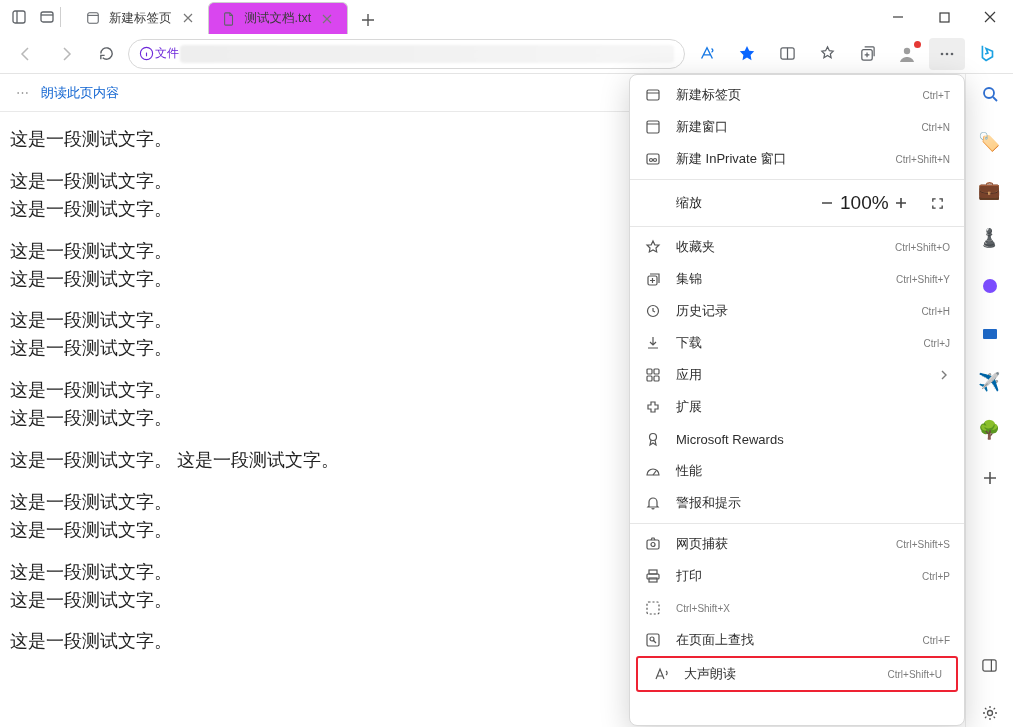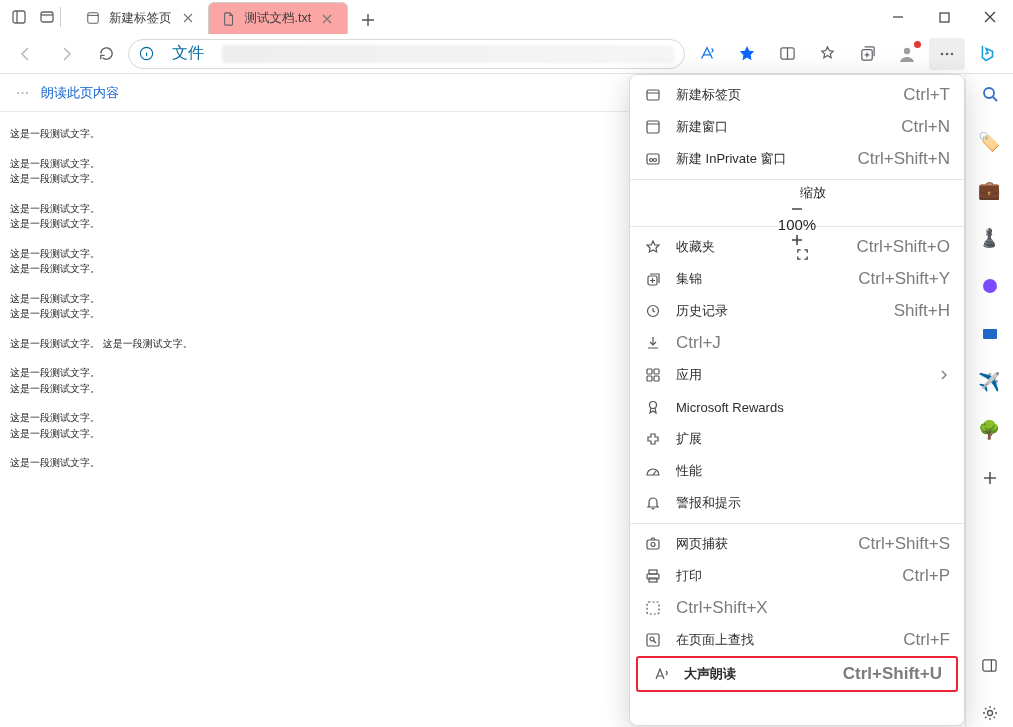--- a/index.html
+++ b/index.html
@@ -5,60 +5,60 @@
   * { box-sizing: border-box; font-family: "Segoe UI", "Microsoft YaHei", sans-serif; }
   html, body { margin:0; padding:0; width:1013px; height:727px; overflow:hidden; background:#fff; color:#1f1f1f; }
   svg { display:block; }
 
   
   .winstrip { height:34px; display:flex; align-items:center; }
   .ws-left { display:flex; align-items:center; gap:10px; padding-left:10px; }
   .ws-left .icon { width:18px; height:18px; color:#5f6368; display:flex; align-items:center; justify-content:center; }
   .tabs { display:flex; align-items:flex-end; margin-left:8px; height:34px; }
   .tab { height:32px; display:flex; align-items:center; padding:0 12px; gap:8px; font-size:12.5px; color:#3b3b3b; border-radius:6px 6px 0 0; position:relative; }
-  .tab.active { background:#fca5a5; border:1px solid #d0d0d0; border-bottom:none; }
+  .tab.active { background:#d946ef; border:1px solid #d0d0d0; border-bottom:none; }
   .tab .fav { width:16px; height:16px; display:flex; align-items:center; justify-content:center; color:#5f6368; }
   .tab .close { width:16px; height:16px; display:flex; align-items:center; justify-content:center; color:#777; }
   .newtab-btn { width:28px; height:28px; display:flex; align-items:center; justify-content:center; color:#555; margin-left:6px; }
   .ws-right { margin-left:auto; display:flex; }
   .wbtn { width:46px; height:34px; display:flex; align-items:center; justify-content:center; color:#3c3c3c; }
 
   
   .toolbar { height:40px; display:flex; align-items:center; padding:0 8px; gap:4px; border-bottom:1px solid #e4e4e4; }
   .tbtn { width:36px; height:32px; display:flex; align-items:center; justify-content:center; color:#5f6368; border-radius:4px; }
   .tbtn.disabled { color:#b8b8b8; }
-  .addr { flex:1; height:30px; border:1px solid #d8d8d8; border-radius:15px; display:flex; align-items:center; padding:0 10px; gap:18px; color:#0369a1; font-size:16px; }
+  .addr { flex:1; height:30px; border:1px solid #d8d8d8; border-radius:15px; display:flex; align-items:center; padding:0 10px; gap:1px; color:#6d28d9; font-size:12px; }
   .addr .blur { flex:1; height:18px; background:linear-gradient(90deg,#eee,#f6f6f6); border-radius:4px; filter:blur(1px); }
   .star { color:#0a66ff; }
   .avatar { position:relative; }
   .avatar .dot { position:absolute; top:3px; right:4px; width:7px; height:7px; background:#e53935; border-radius:50%; }
 
   .main { display:flex; height:calc(727px - 34px - 40px); }
   .content-col { flex:1; display:flex; flex-direction:column; position:relative; }
   .readbar { height:38px; display:flex; align-items:center; padding:0 16px; gap:10px; border-bottom:1px solid #e9e9e9; font-size:13px; }
   .readbar .dots { color:#888; letter-spacing:2px; }
   .readbar .title { color:#1064d1; }
   .readbar .ctrls { margin-left:auto; display:flex; gap:22px; color:#666; padding-right:170px;}
-  .doc { padding:14px 10px; font-size:10px; line-height:1.55; color:#222; }
+  .doc { padding:14px 10px; font-size:18px; line-height:1.55; color:#222; }
   .doc p { margin:0 0 14px 0; white-space:pre-line; }
 
   
   .menu { position:absolute; top:74px; right:48px; width:336px; background:#fff; border:1px solid #d9d9d9; border-radius:8px; box-shadow:0 8px 30px rgba(0,0,0,.18); padding:4px 0; height:652px; overflow:hidden; }
   .mi { display:flex; align-items:center; height:32px; padding:0 14px; gap:14px; font-size:13px; color:#2d2d2d; }
   .mi .ic { width:18px; height:18px; display:flex; align-items:center; justify-content:center; color:#555; }
   .mi .lab { flex:1; }
-  .mi .sc { color:#7c7c7c; font-size:17px; }
+  .mi .sc { color:#7c7c7c; font-size:10px; }
   .mi .chev { color:#7c7c7c; }
   .msep { height:1px; background:#e6e6e6; margin:4px 0; }
-  .zoomrow { display:flex; align-items:center; height:38px; padding:0 14px; gap:0; font-size:13px;flex-direction:column; }
+  .zoomrow { display:flex; align-items:center; height:38px; padding:0 14px; gap:0; font-size:13px; }
   .zoomrow .lab { margin-left:32px; flex:1; }
   .zoomrow .zb { width:26px; height:26px; display:flex; align-items:center; justify-content:center; color:#444; }
-  .zoomrow .val { width:48px; text-align:center; font-size:15px; }
+  .zoomrow .val { width:48px; text-align:center; font-size:19px; }
   .zoomrow .full { margin-left:10px; }
-  .hl { border:2px solid #e23; border-radius:3px; margin:0 6px;font-weight:bold; }
+  .hl { border:2px solid #e23; border-radius:3px; margin:0 6px; }
 
   
   .dock { width:48px; border-left:1px solid #ececec; display:flex; flex-direction:column; align-items:center; padding-top:6px; gap:20px; }
   .dbtn { width:28px; height:28px; display:flex; align-items:center; justify-content:center; font-size:18px; }
   .dock .spacer { flex:1; }
 
   .tab-sep { width:1px; height:20px; background:#cfcfcf; margin:0 4px; align-self:center; }
 </style>
 </head>
 <body>
@@ -369,28 +369,29 @@
       <span class="sc">Ctrl+Shift+Y</span>
     </div>
   <div class="mi">
       <span class="ic">
         <svg width="16" height="16" viewBox="0 0 16 16" fill="none" stroke="currentColor" stroke-width="1.2">
           <circle cx="8" cy="8" r="5.5"></circle>
           <path d="M8 5v3l2 1"></path>
         </svg>
       </span>
       <span class="lab">历史记录</span>
-      <span class="sc">Shift+H</span>
+      <span class="sc">Ctrl+H</span>
     </div>
   <div class="mi">
       <span class="ic">
         <svg width="16" height="16" viewBox="0 0 16 16" fill="none" stroke="currentColor" stroke-width="1.2">
           <path d="M8 2v8M5 7l3 3 3-3M3 13h10"></path>
         </svg>
       </span>
+      <span class="lab">下载</span>
       <span class="sc">Ctrl+J</span>
     </div>
   <div class="mi">
       <span class="ic">
         <svg width="16" height="16" viewBox="0 0 16 16" fill="none" stroke="currentColor" stroke-width="1.2">
           <rect x="2" y="2" width="5" height="5" rx="1"></rect>
           <rect x="9" y="2" width="5" height="5" rx="1"></rect>
           <rect x="2" y="9" width="5" height="5" rx="1"></rect>
           <rect x="9" y="9" width="5" height="5" rx="1"></rect>
         </svg>
@@ -398,33 +399,33 @@
       <span class="lab">应用</span>
       <span class="chev">
         <svg width="12" height="12" viewBox="0 0 12 12" fill="none" stroke="currentColor" stroke-width="1.4">
           <path d="M4 2l4 4-4 4"></path>
         </svg>
       </span>
     </div>
   <div class="mi">
       <span class="ic">
         <svg width="16" height="16" viewBox="0 0 16 16" fill="none" stroke="currentColor" stroke-width="1.2">
+          <path d="M6 3h4v3h3v4h-3v3H6v-3H3V6h3z"></path>
+        </svg>
+      </span>
+      <span class="lab">扩展</span>
+    </div>
+  <div class="mi">
+      <span class="ic">
+        <svg width="16" height="16" viewBox="0 0 16 16" fill="none" stroke="currentColor" stroke-width="1.2">
           <circle cx="8" cy="6" r="3.5"></circle>
           <path d="M6 9l-1 5 3-2 3 2-1-5"></path>
         </svg>
       </span>
       <span class="lab">Microsoft Rewards</span>
-    </div>
-  <div class="mi">
-      <span class="ic">
-        <svg width="16" height="16" viewBox="0 0 16 16" fill="none" stroke="currentColor" stroke-width="1.2">
-          <path d="M6 3h4v3h3v4h-3v3H6v-3H3V6h3z"></path>
-        </svg>
-      </span>
-      <span class="lab">扩展</span>
     </div>
   <div class="mi">
       <span class="ic">
         <svg width="16" height="16" viewBox="0 0 16 16" fill="none" stroke="currentColor" stroke-width="1.2">
           <path d="M2 12a6 6 0 0 1 12 0z"></path>
           <path d="M8 12l3-4"></path>
         </svg>
       </span>
       <span class="lab">性能</span>
     </div>

